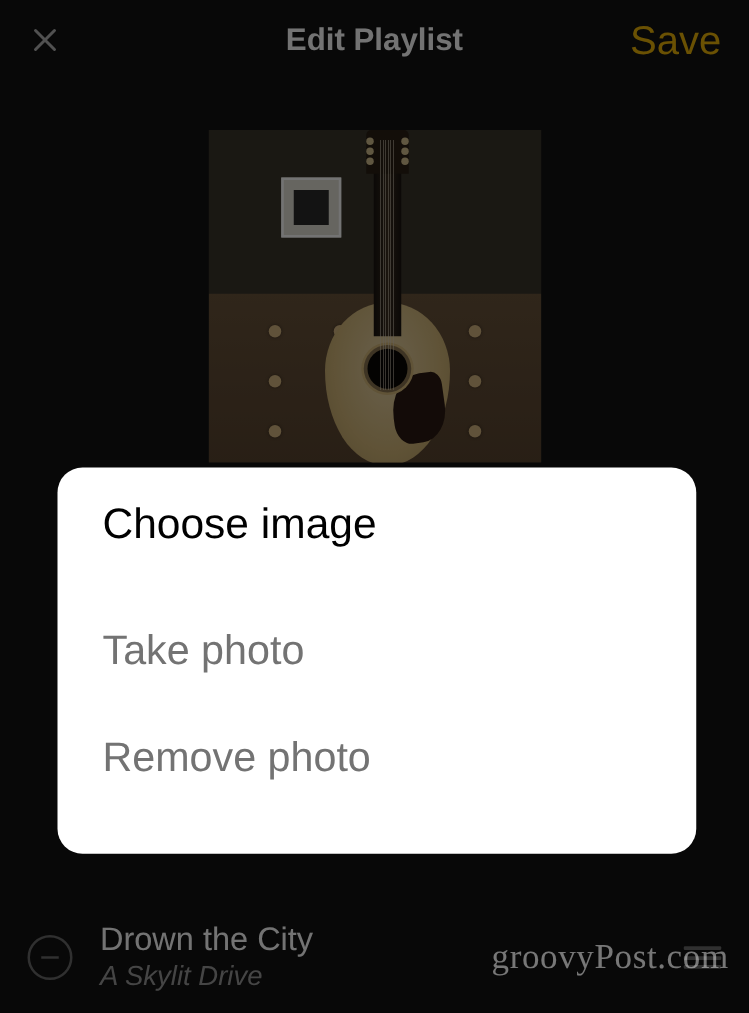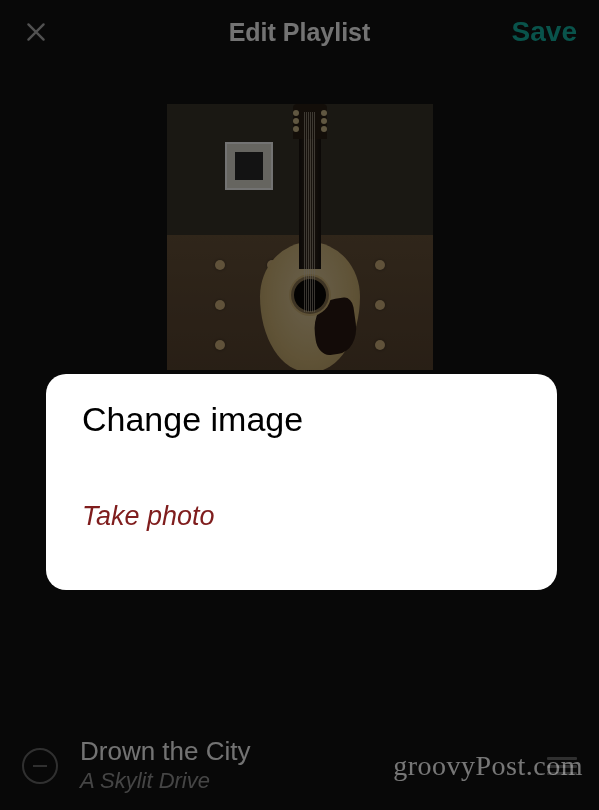--- a/index.html
+++ b/index.html
@@ -43,23 +43,23 @@
     }
     .header-title {
       color: #fff;
       font-size: 25px;
       font-weight: 700;
       position: absolute;
       left: 50%;
       transform: translateX(-50%);
     }
     .save-btn {
-      color: #14b8a6;
-      font-size: 28px;
-      font-weight: 700;
+      color: #eab308;
+      font-size: 32px;
+      font-weight: 400;
       cursor: pointer;
     }
     .cover-area {
       display: flex;
       justify-content: center;
       padding-top: 40px;
     }
     .cover {
       width: 266px;
       height: 266px;
@@ -239,26 +239,25 @@
       border-radius: 20px;
       padding: 26px 36px 34px 36px;
     }
     .sheet-title {
       color: #000;
       font-size: 34px;
       font-weight: 400;
       margin-bottom: 38px;
     }
     .sheet-item {
-      color: #7f1d1d;
-      font-size: 27px;
+      color: #737373;
+      font-size: 33px;
       font-weight: 400;
       padding: 24px 0;
       cursor: pointer;
-      font-style: italic;
     }
     .watermark {
       position: absolute;
       bottom: 28px;
       right: 16px;
       color: rgba(255,255,255,0.45);
       font-size: 28px;
       font-family: Georgia, 'Times New Roman', serif;
       font-style: normal;
       letter-spacing: 0.5px;
@@ -319,18 +318,19 @@
     <div class="drag-handle">
       <div></div>
         <div></div>
         <div></div>
     </div>
   </div>
 
   <div class="overlay"></div>
 
   <div class="sheet">
-    <div class="sheet-title">Change image</div>
+    <div class="sheet-title">Choose image</div>
     <div class="sheet-item">Take photo</div>
+    <div class="sheet-item">Remove photo</div>
   </div>
 
   <div class="watermark">groovyPost.com</div>
 </div>
 
 </body></html>

